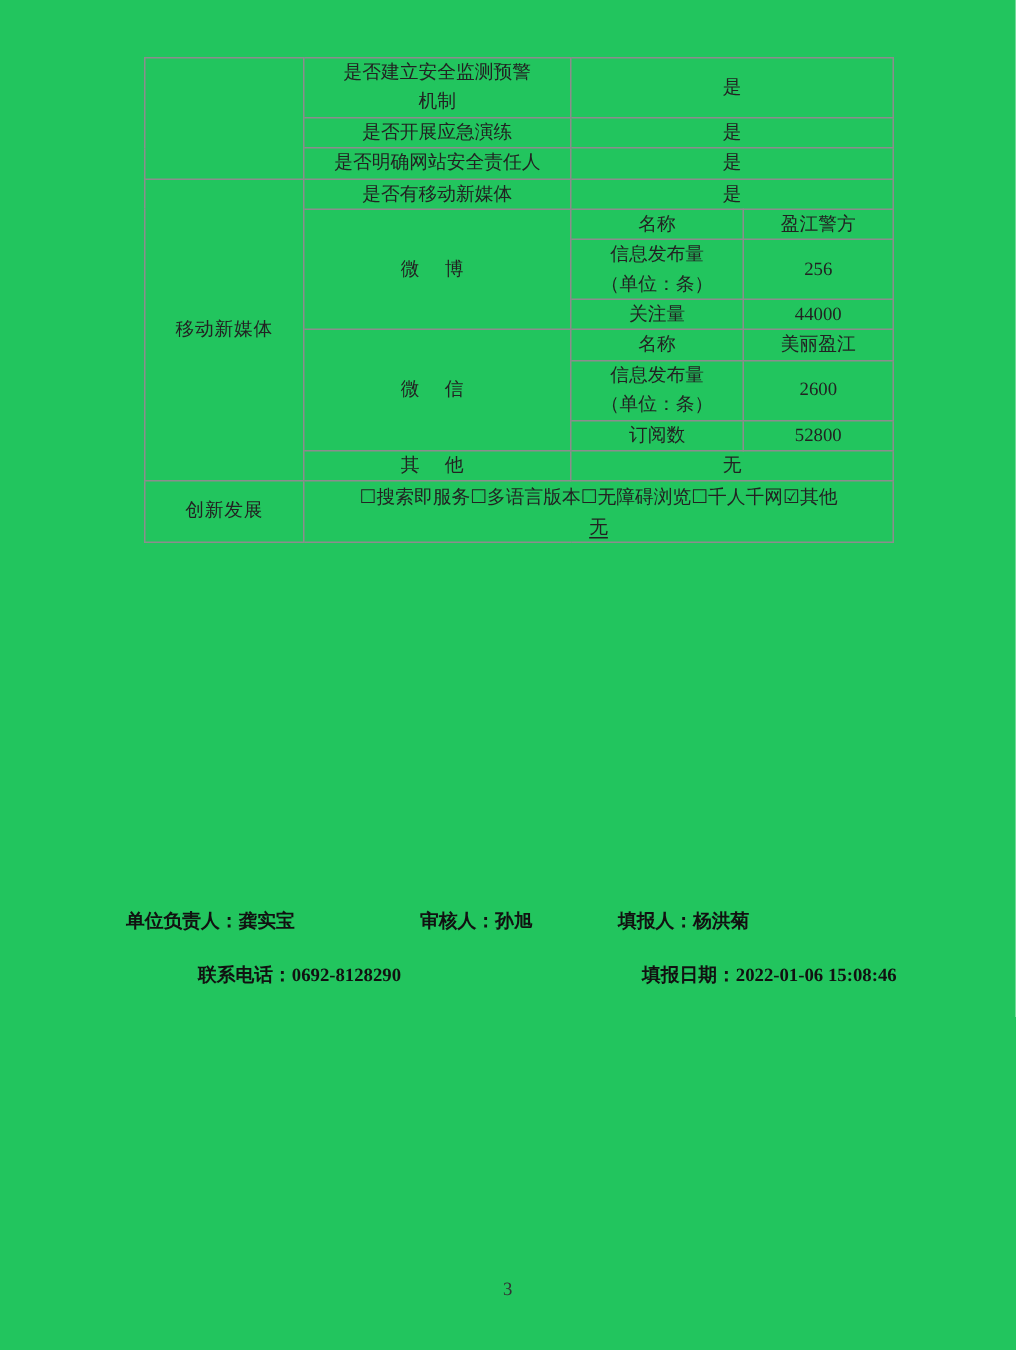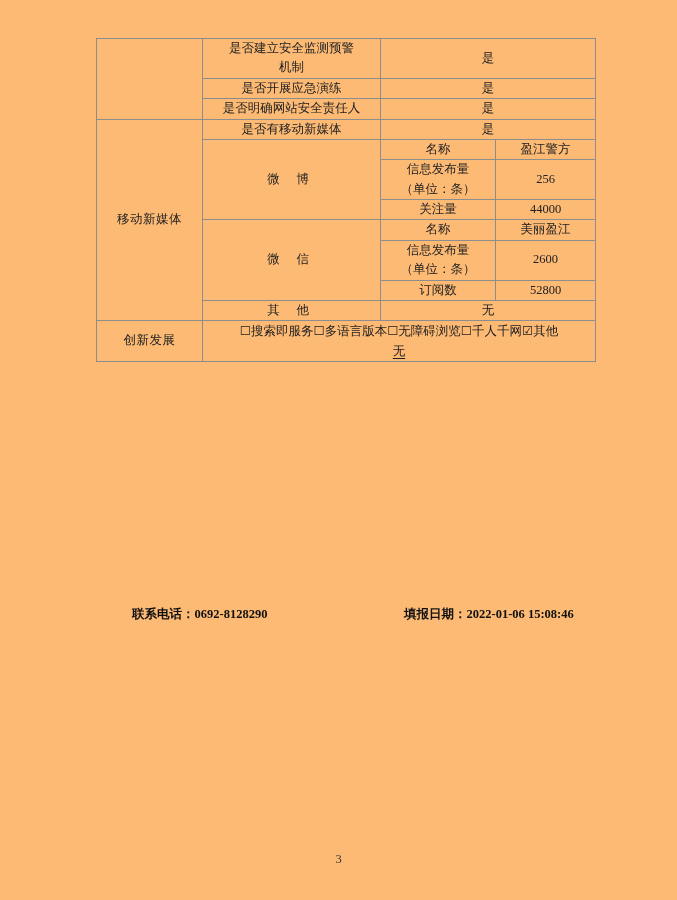--- a/index.html
+++ b/index.html
@@ -12,21 +12,21 @@
     height: 900px;
     position: relative;
     font-family: "Liberation Serif", "DejaVu Serif", serif;
     color: #1a1a1a;
     overflow: hidden;
   }
 
   .page {
     position: absolute;
     inset: 0;
-    background: #fdba74;
+    background: #22c55e;
   }
 
   
   .form-table {
     position: absolute;
     left: 96px;
     top: 38px;
     width: 499px;
     border-collapse: collapse;
     table-layout: fixed;
@@ -93,21 +93,21 @@
   .frow {
     position: relative;
     height: 36px;
     white-space: nowrap;
   }
   .fitem { position: absolute; top: 0; }
   .f-unit    { left: 0; }
   .f-review  { left: 196px; }
   .f-filler  { left: 328px; }
   .f-phone   { left: 0; padding-left: 48px; }
-  .f-date    { left: 320px; }
+  .f-date    { left: 344px; }
   .f-remark  { left: 0; }
 
   
   .page-number {
     position: absolute;
     left: 0;
     right: 0;
     top: 852px;
     text-align: center;
     font-size: 12.5px;
@@ -196,20 +196,25 @@
           <span class="opt"><span class="cb">☐</span><span>搜索即服务</span></span><span class="opt"><span class="cb">☐</span><span>多语言版本</span></span><span class="opt"><span class="cb">☐</span><span>无障碍浏览</span></span><span class="opt"><span class="cb">☐</span><span>千人千网</span></span><span class="opt"><span class="cb">☑</span><span>其他</span></span><br>
           <span class="underlined">无</span>
         </td>
       </tr>
 
     </tbody>
   </table>
 
   <div class="footer">
 
+    <div class="frow">
+      <span class="fitem f-unit"><span>单位负责人：</span><span>龚实宝</span></span>
+      <span class="fitem f-review"><span>审核人：</span><span>孙旭</span></span>
+      <span class="fitem f-filler"><span>填报人：</span><span>杨洪菊</span></span>
+    </div>
 
     <div class="frow">
       <span class="fitem f-phone"><span>联系电话：</span><span>0692-8128290</span></span>
       <span class="fitem f-date"><span>填报日期：</span><span>2022-01-06 15:08:46</span></span>
     </div>
 
 
   </div>
 
   <div class="page-number">3</div>

